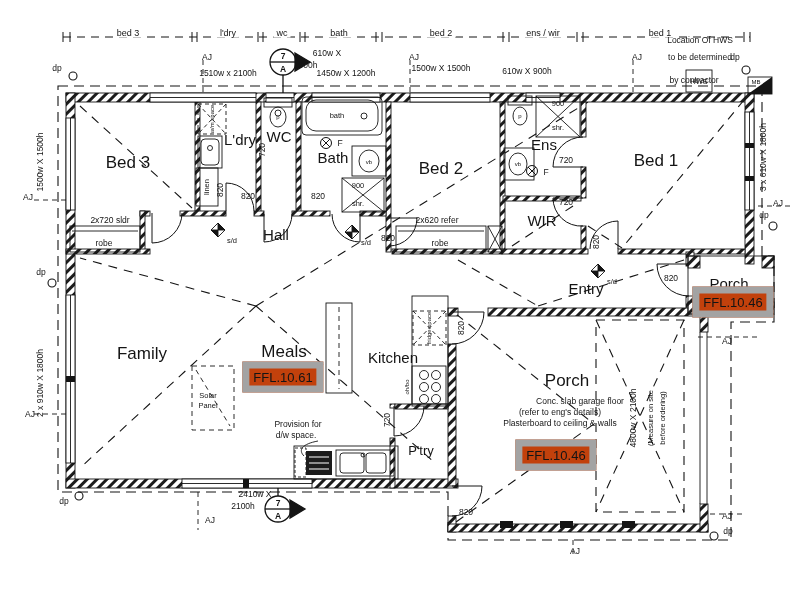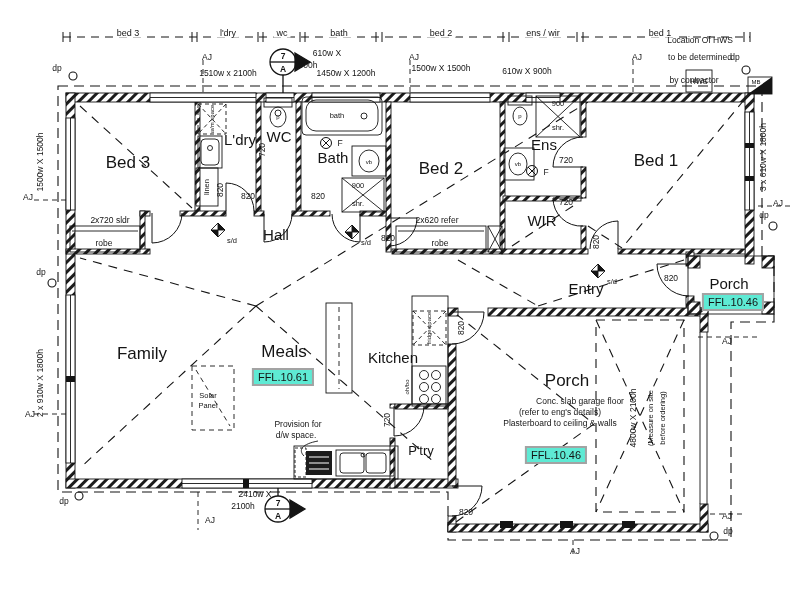--- a/index.html
+++ b/index.html
@@ -10,22 +10,22 @@
        white-space:nowrap;color:#141414}
   .v{transform:translate(-50%,-50%) rotate(-90deg)}
   .rl{font-size:17px}
   .room{font-size:15px}
   .md{font-size:13px}
   .sm{font-size:8.5px}
   .t{font-size:7.5px}
   .tt{font-size:6px}
   .b{font-weight:bold}
   .ref{font-size:9px;background:#fff;padding:0 3px}
-  .ffl{position:absolute;transform:translate(-50%,-50%);border:2px solid #a3a3a3;
-       background:#5eead4;font-size:11px;padding:1px 4px;white-space:nowrap}
+  .ffl{position:absolute;transform:translate(-50%,-50%);border:7px solid #a3a3a3;
+       background:#c2410c;font-size:13px;padding:1px 4px;white-space:nowrap}
 </style>
 </head>
 <body>
 
 <div id="plan">
 
 <svg width="800" height="600" viewBox="0 0 800 600">
   <defs>
     <pattern id="h" width="7" height="7" patternUnits="userSpaceOnUse" patternTransform="rotate(45)">
       <rect width="7" height="7" fill="#fff"></rect>

